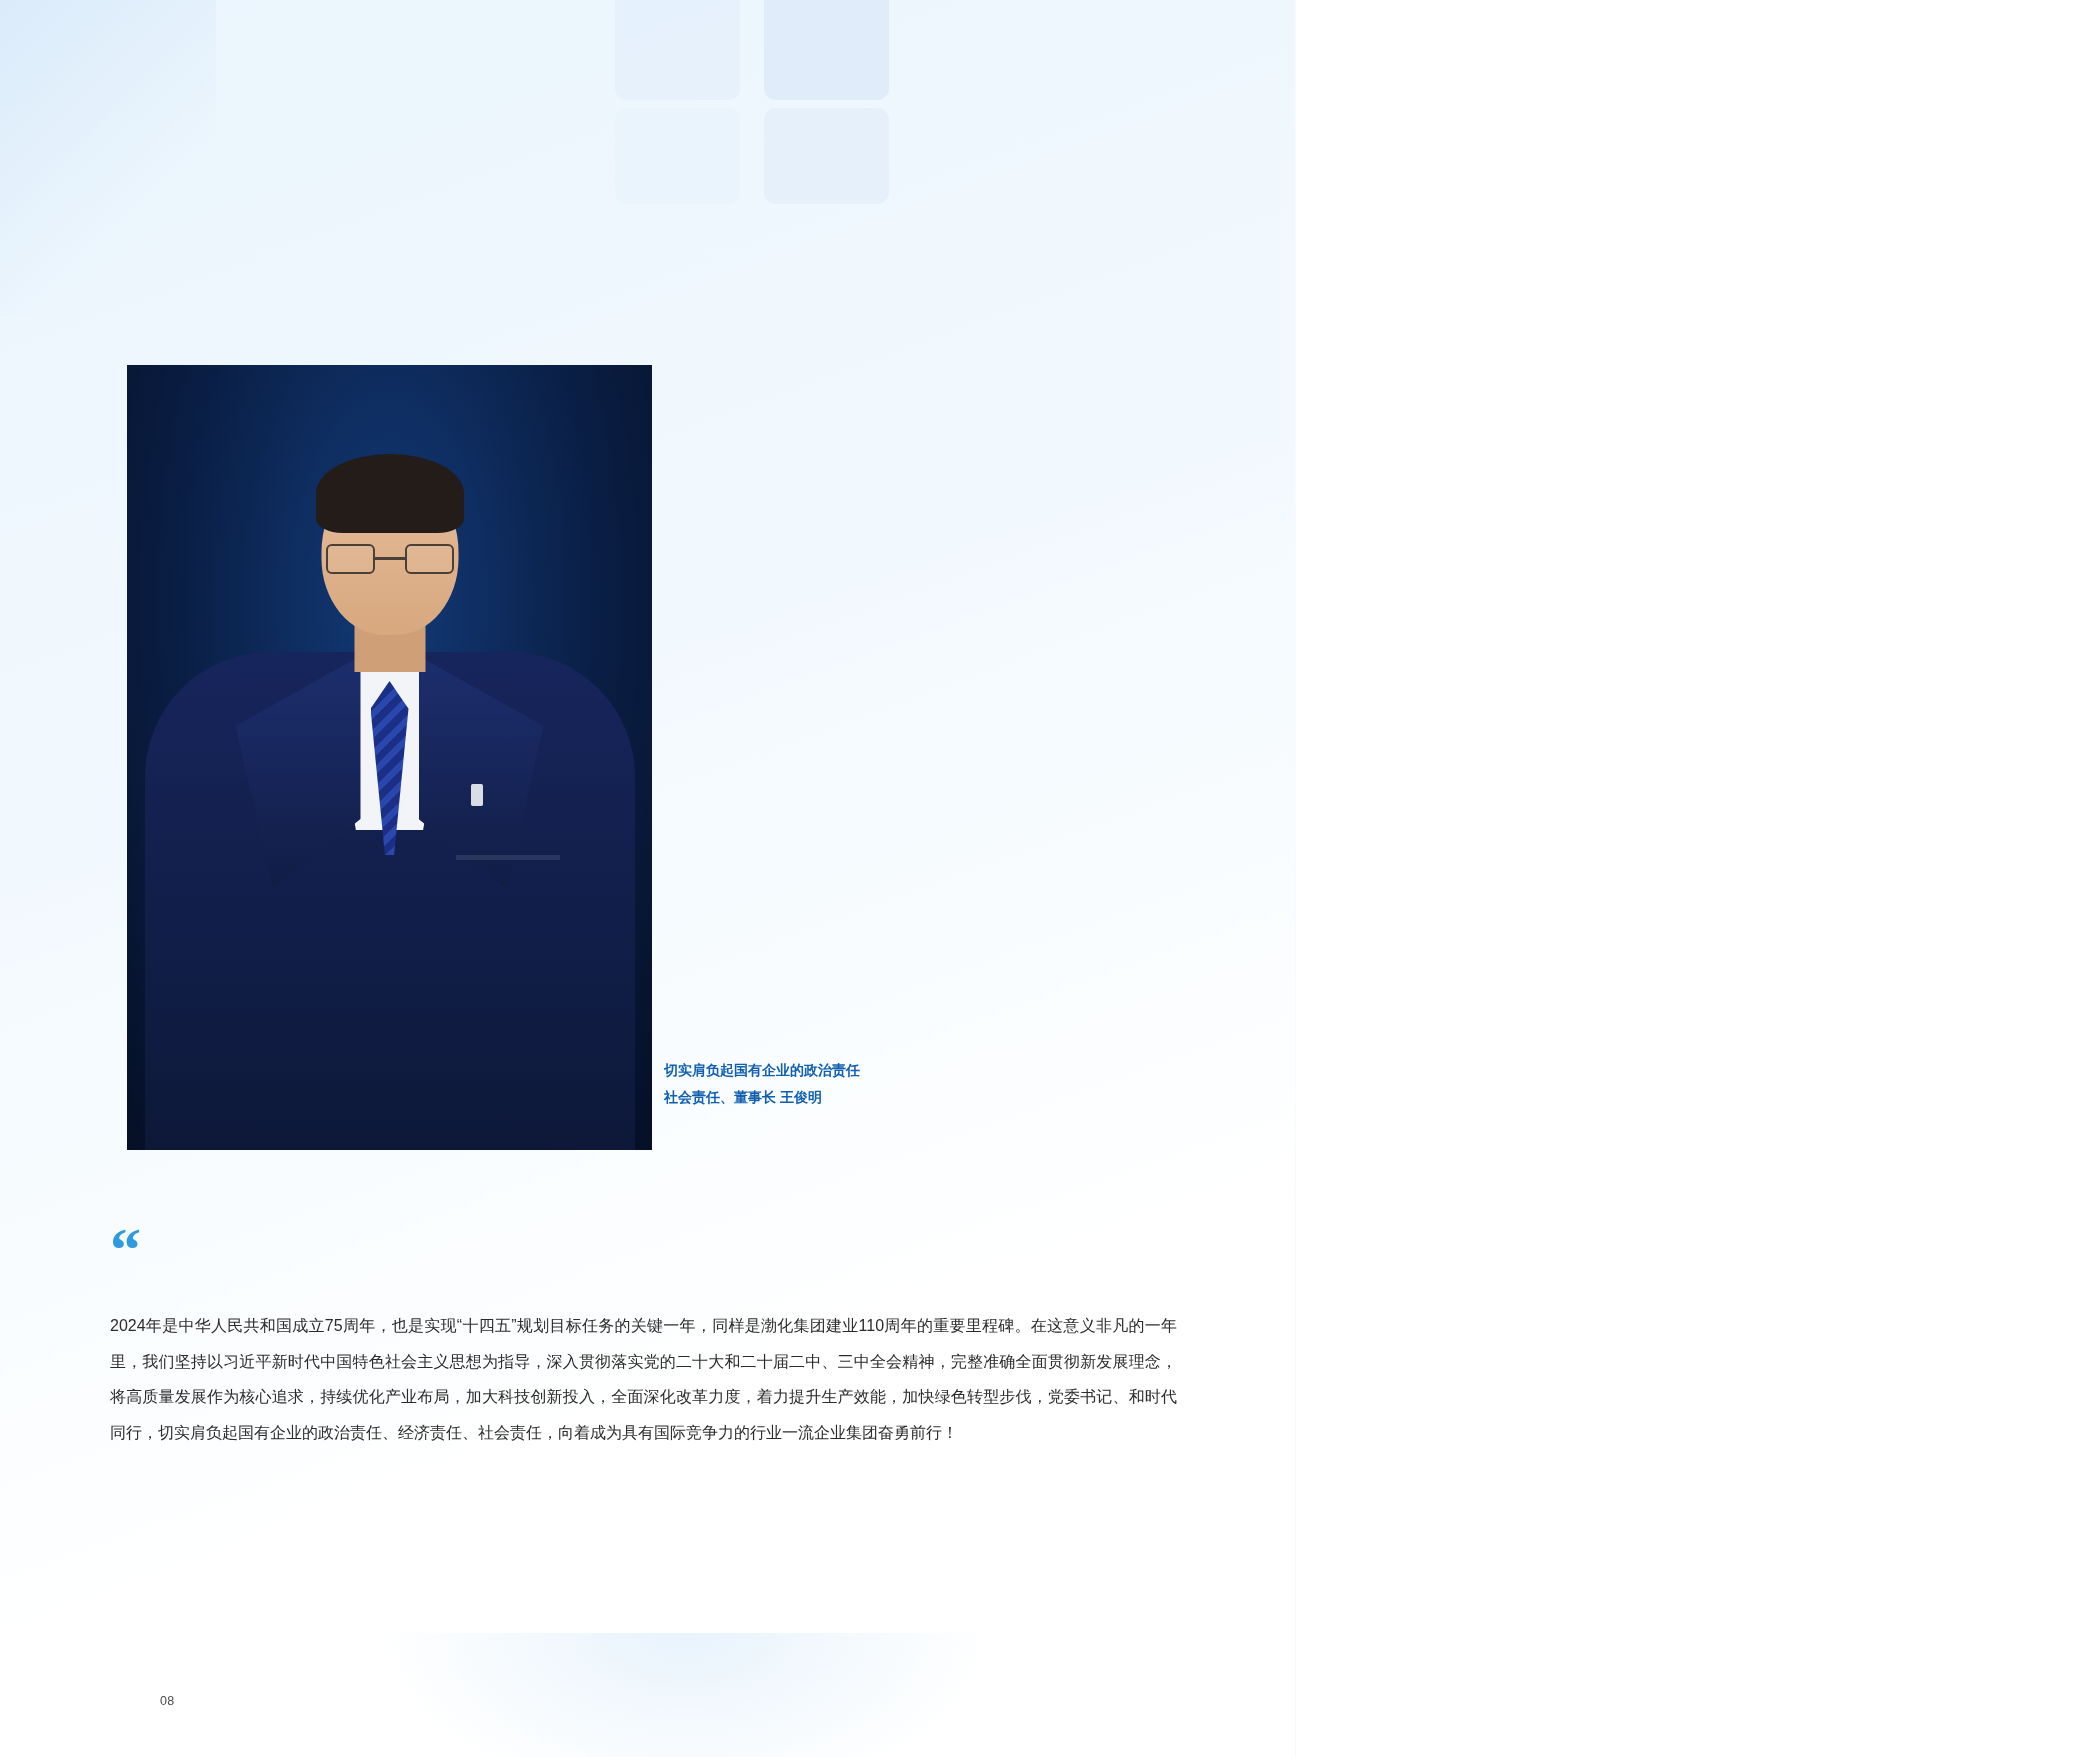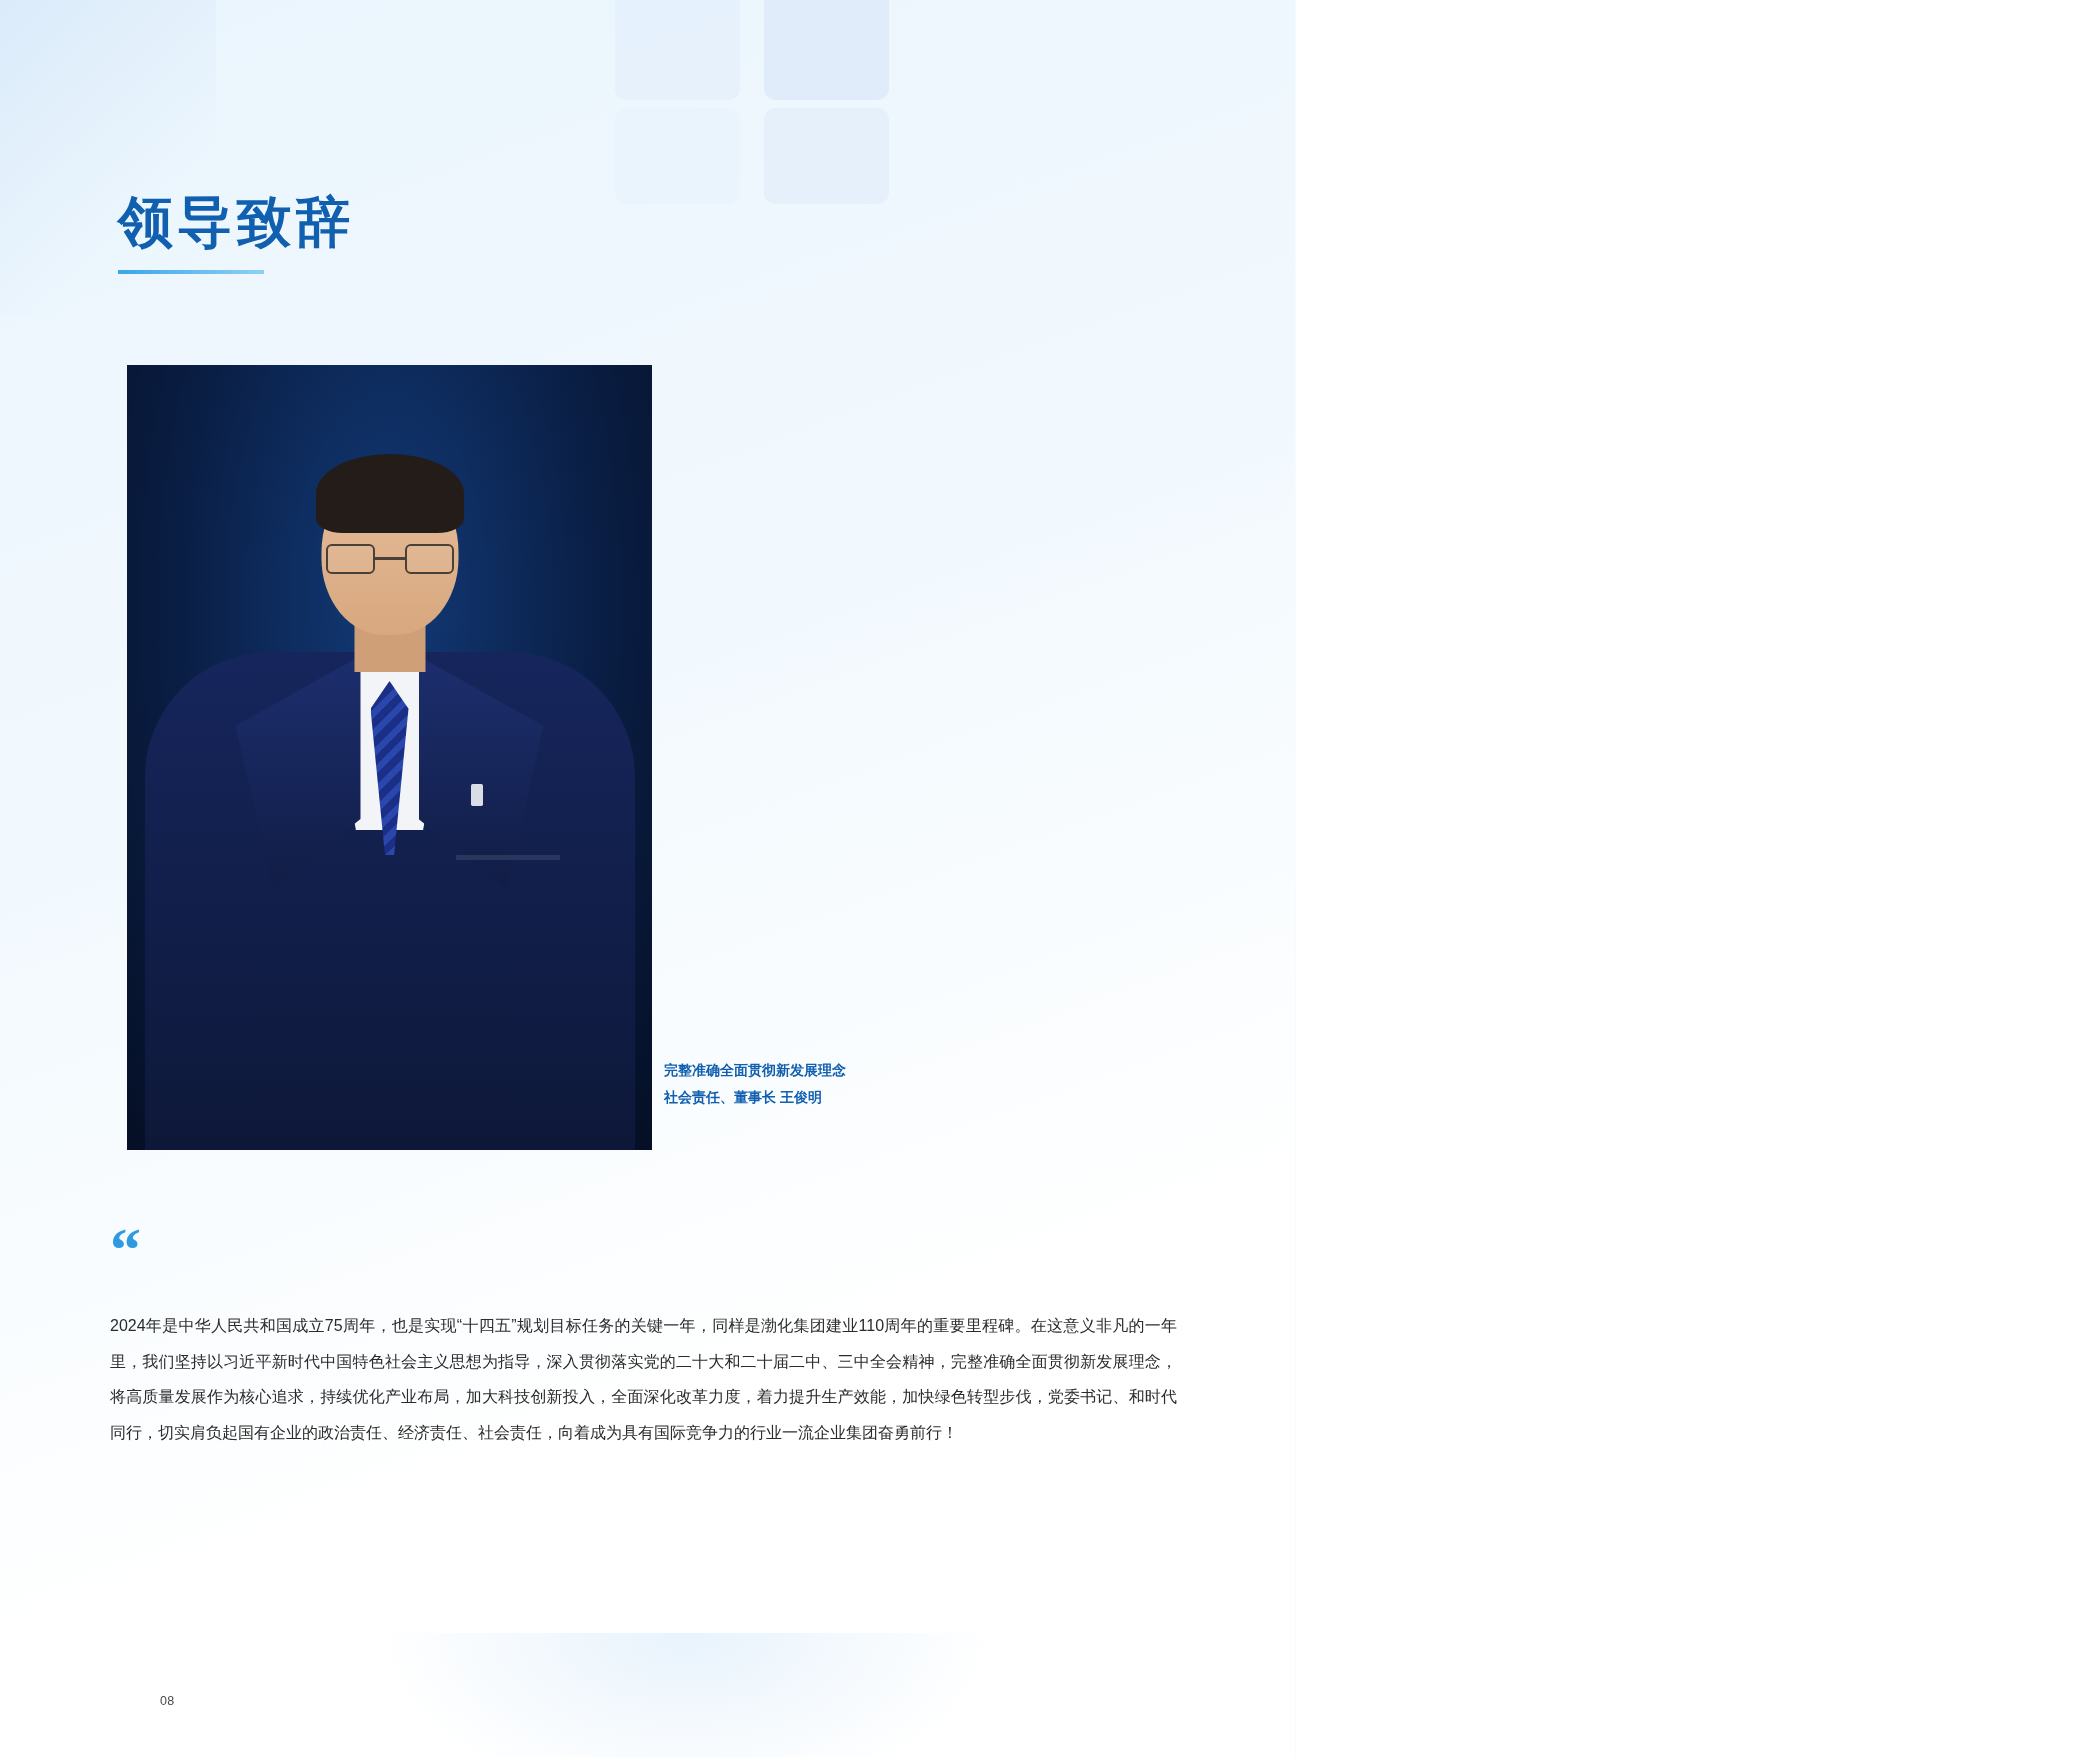--- a/index.html
+++ b/index.html
@@ -180,43 +180,39 @@
 <body>
 
 <div class="page-left">
   <div class="deco-corner"></div>
   <div class="deco-sq s1"></div>
   <div class="deco-sq s2"></div>
   <div class="deco-sq s3"></div>
   <div class="deco-sq s4"></div>
   <div class="deco-bottom"></div>
 
-  <div class="title-block">
-    <h1 class="page-title">领导致辞</h1>
-    <div class="title-rule"></div>
-  </div>
 
   <div class="portrait">
     <div class="p-body"></div>
     <div class="p-shirt"></div>
     <div class="p-tie"></div>
     <div class="p-lapel-l"></div>
     <div class="p-lapel-r"></div>
     <div class="p-pocket"></div>
     <div class="p-badge"></div>
     <div class="p-neck"></div>
     <div class="p-head"></div>
     <div class="p-hair"></div>
     <div class="p-glasses-l"></div>
     <div class="p-glasses-r"></div>
     <div class="p-glasses-bridge"></div>
   </div>
 
   <div class="portrait-caption">
-    <div>完整准确全面贯彻新发展理念</div>
+    <div>切实肩负起国有企业的政治责任</div>
     <div>社会责任、董事长  王俊明</div>
   </div>
 
   <div class="quote-open">“</div>
 
   <p class="left-body">2024年是中华人民共和国成立75周年，也是实现“十四五”规划目标任务的关键一年，同样是渤化集团建业110周年的重要里程碑。在这意义非凡的一年里，我们坚持以习近平新时代中国特色社会主义思想为指导，深入贯彻落实党的二十大和二十届二中、三中全会精神，完整准确全面贯彻新发展理念，将高质量发展作为核心追求，持续优化产业布局，加大科技创新投入，全面深化改革力度，着力提升生产效能，加快绿色转型步伐，党委书记、和时代同行，切实肩负起国有企业的政治责任、经济责任、社会责任，向着成为具有国际竞争力的行业一流企业集团奋勇前行！</p>
 
   <div class="folio left">08</div>
 </div>
 

